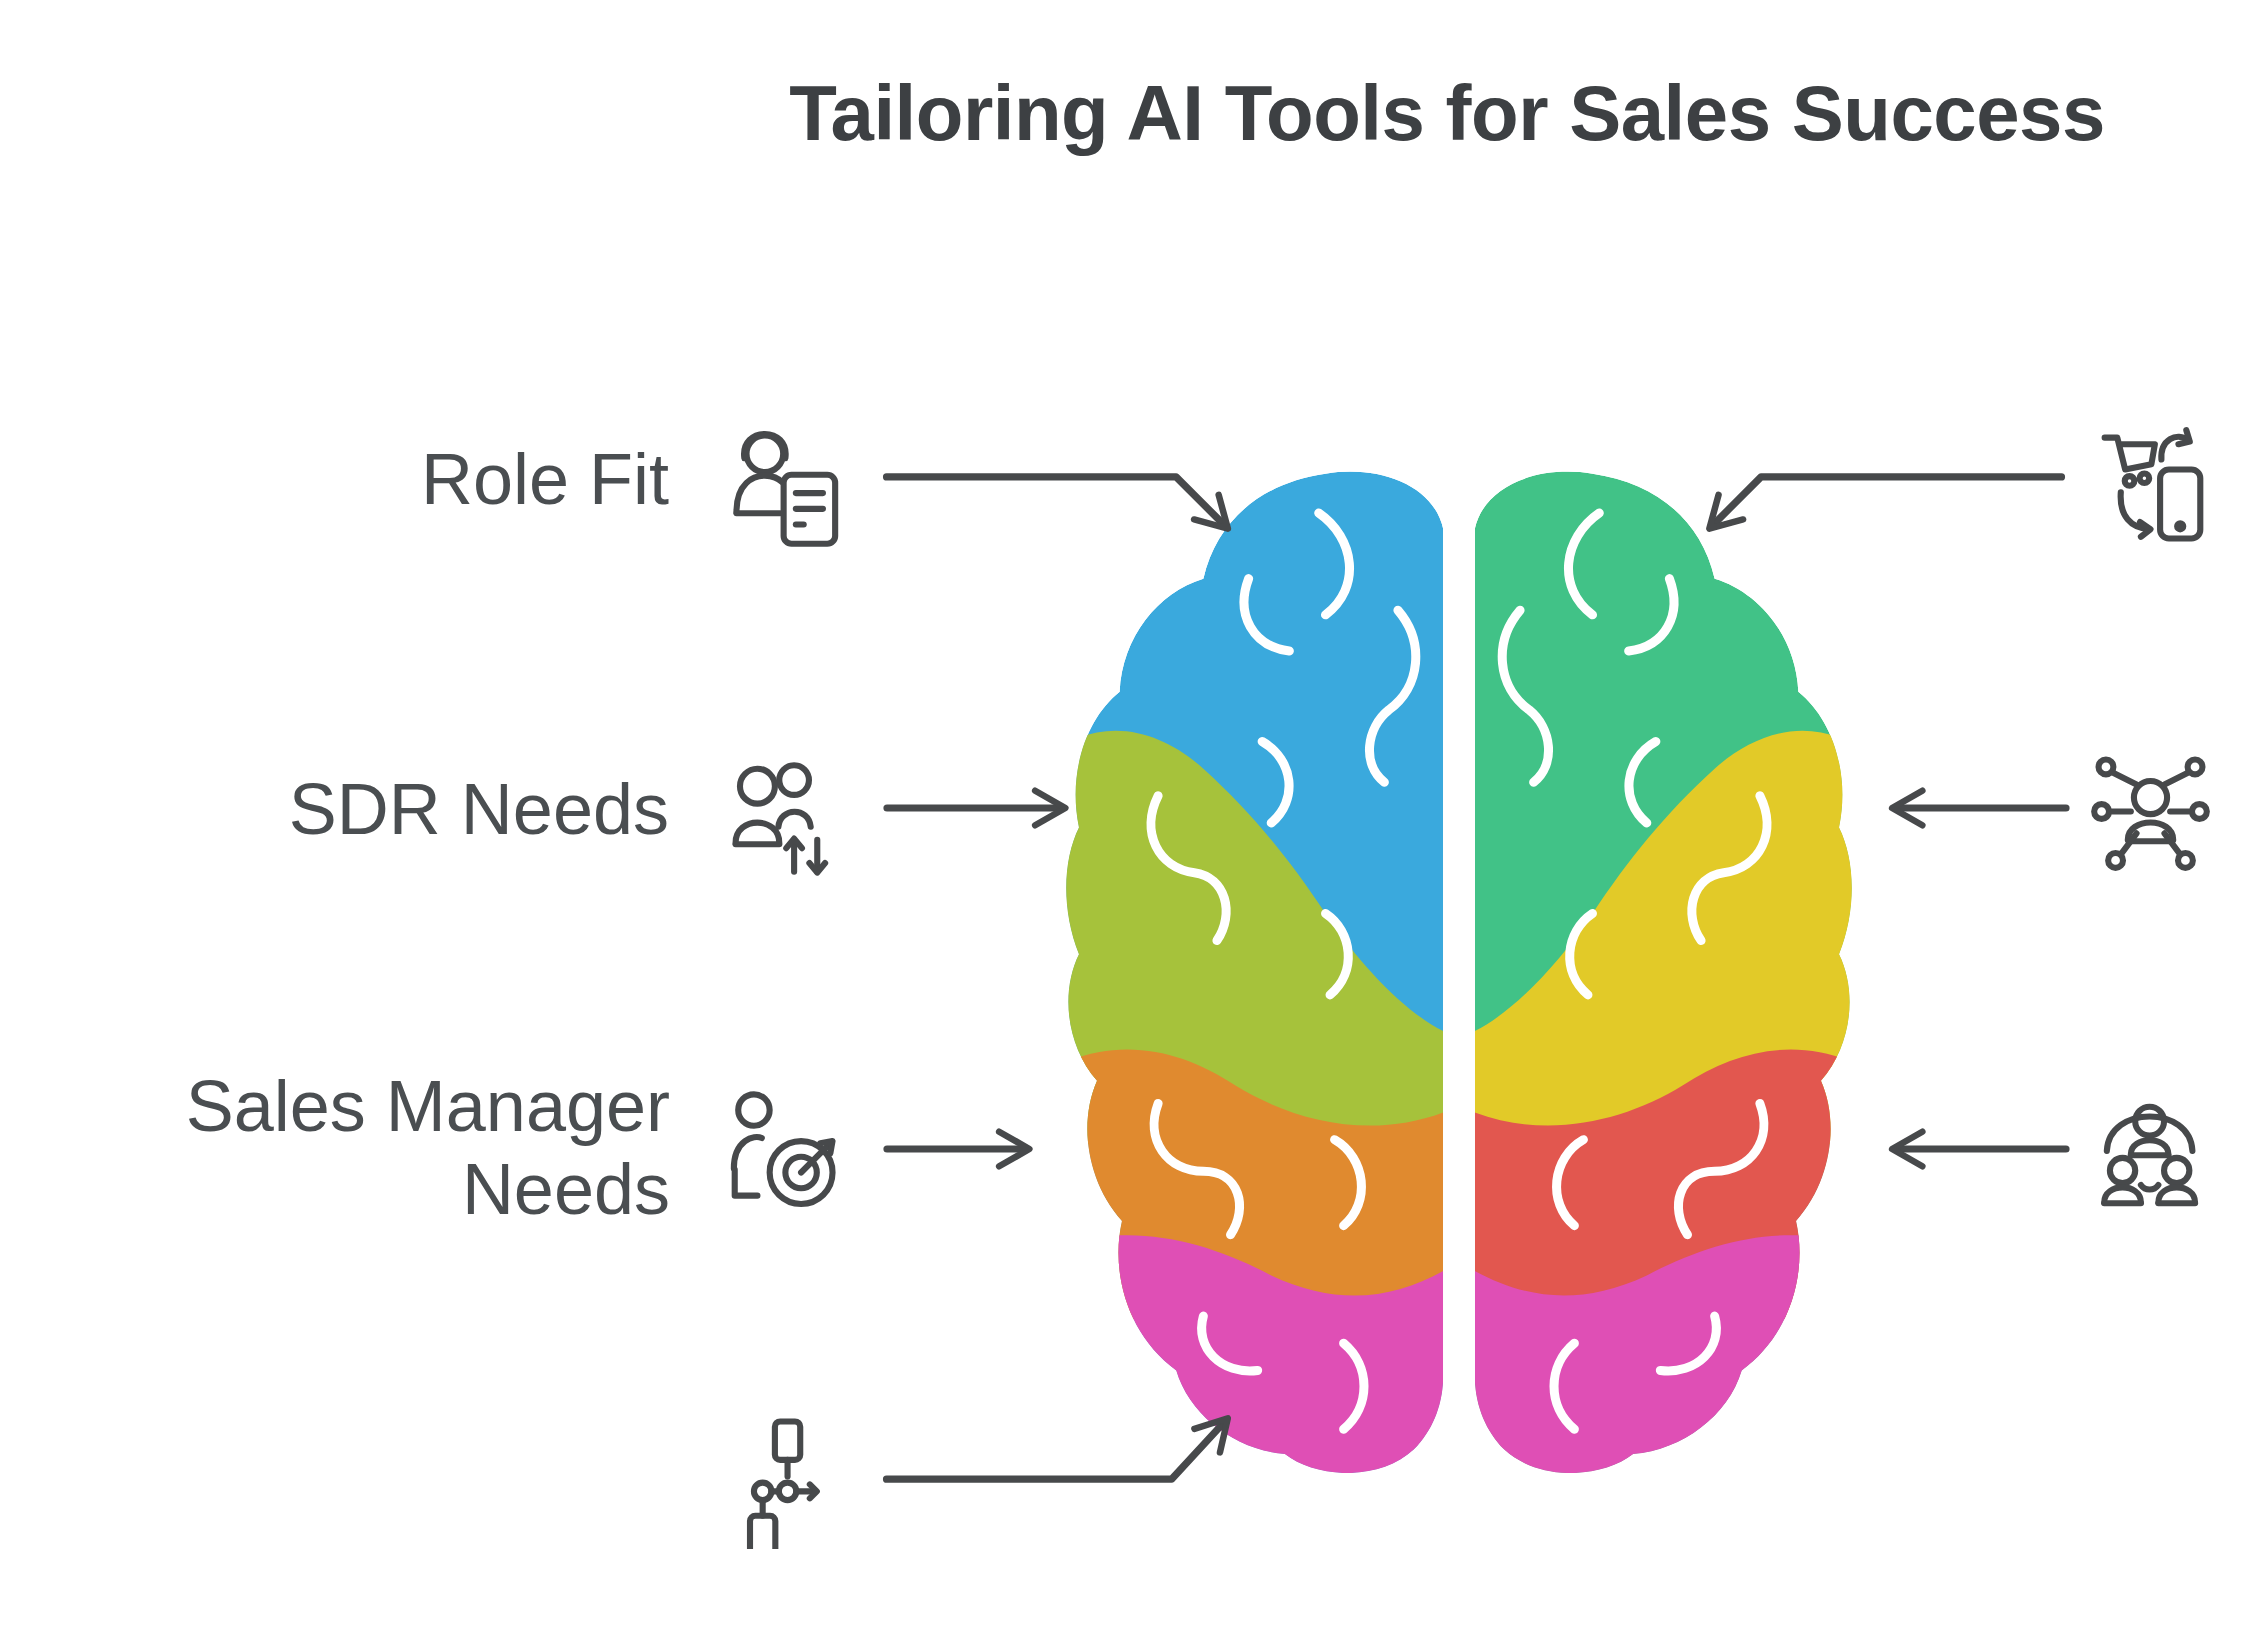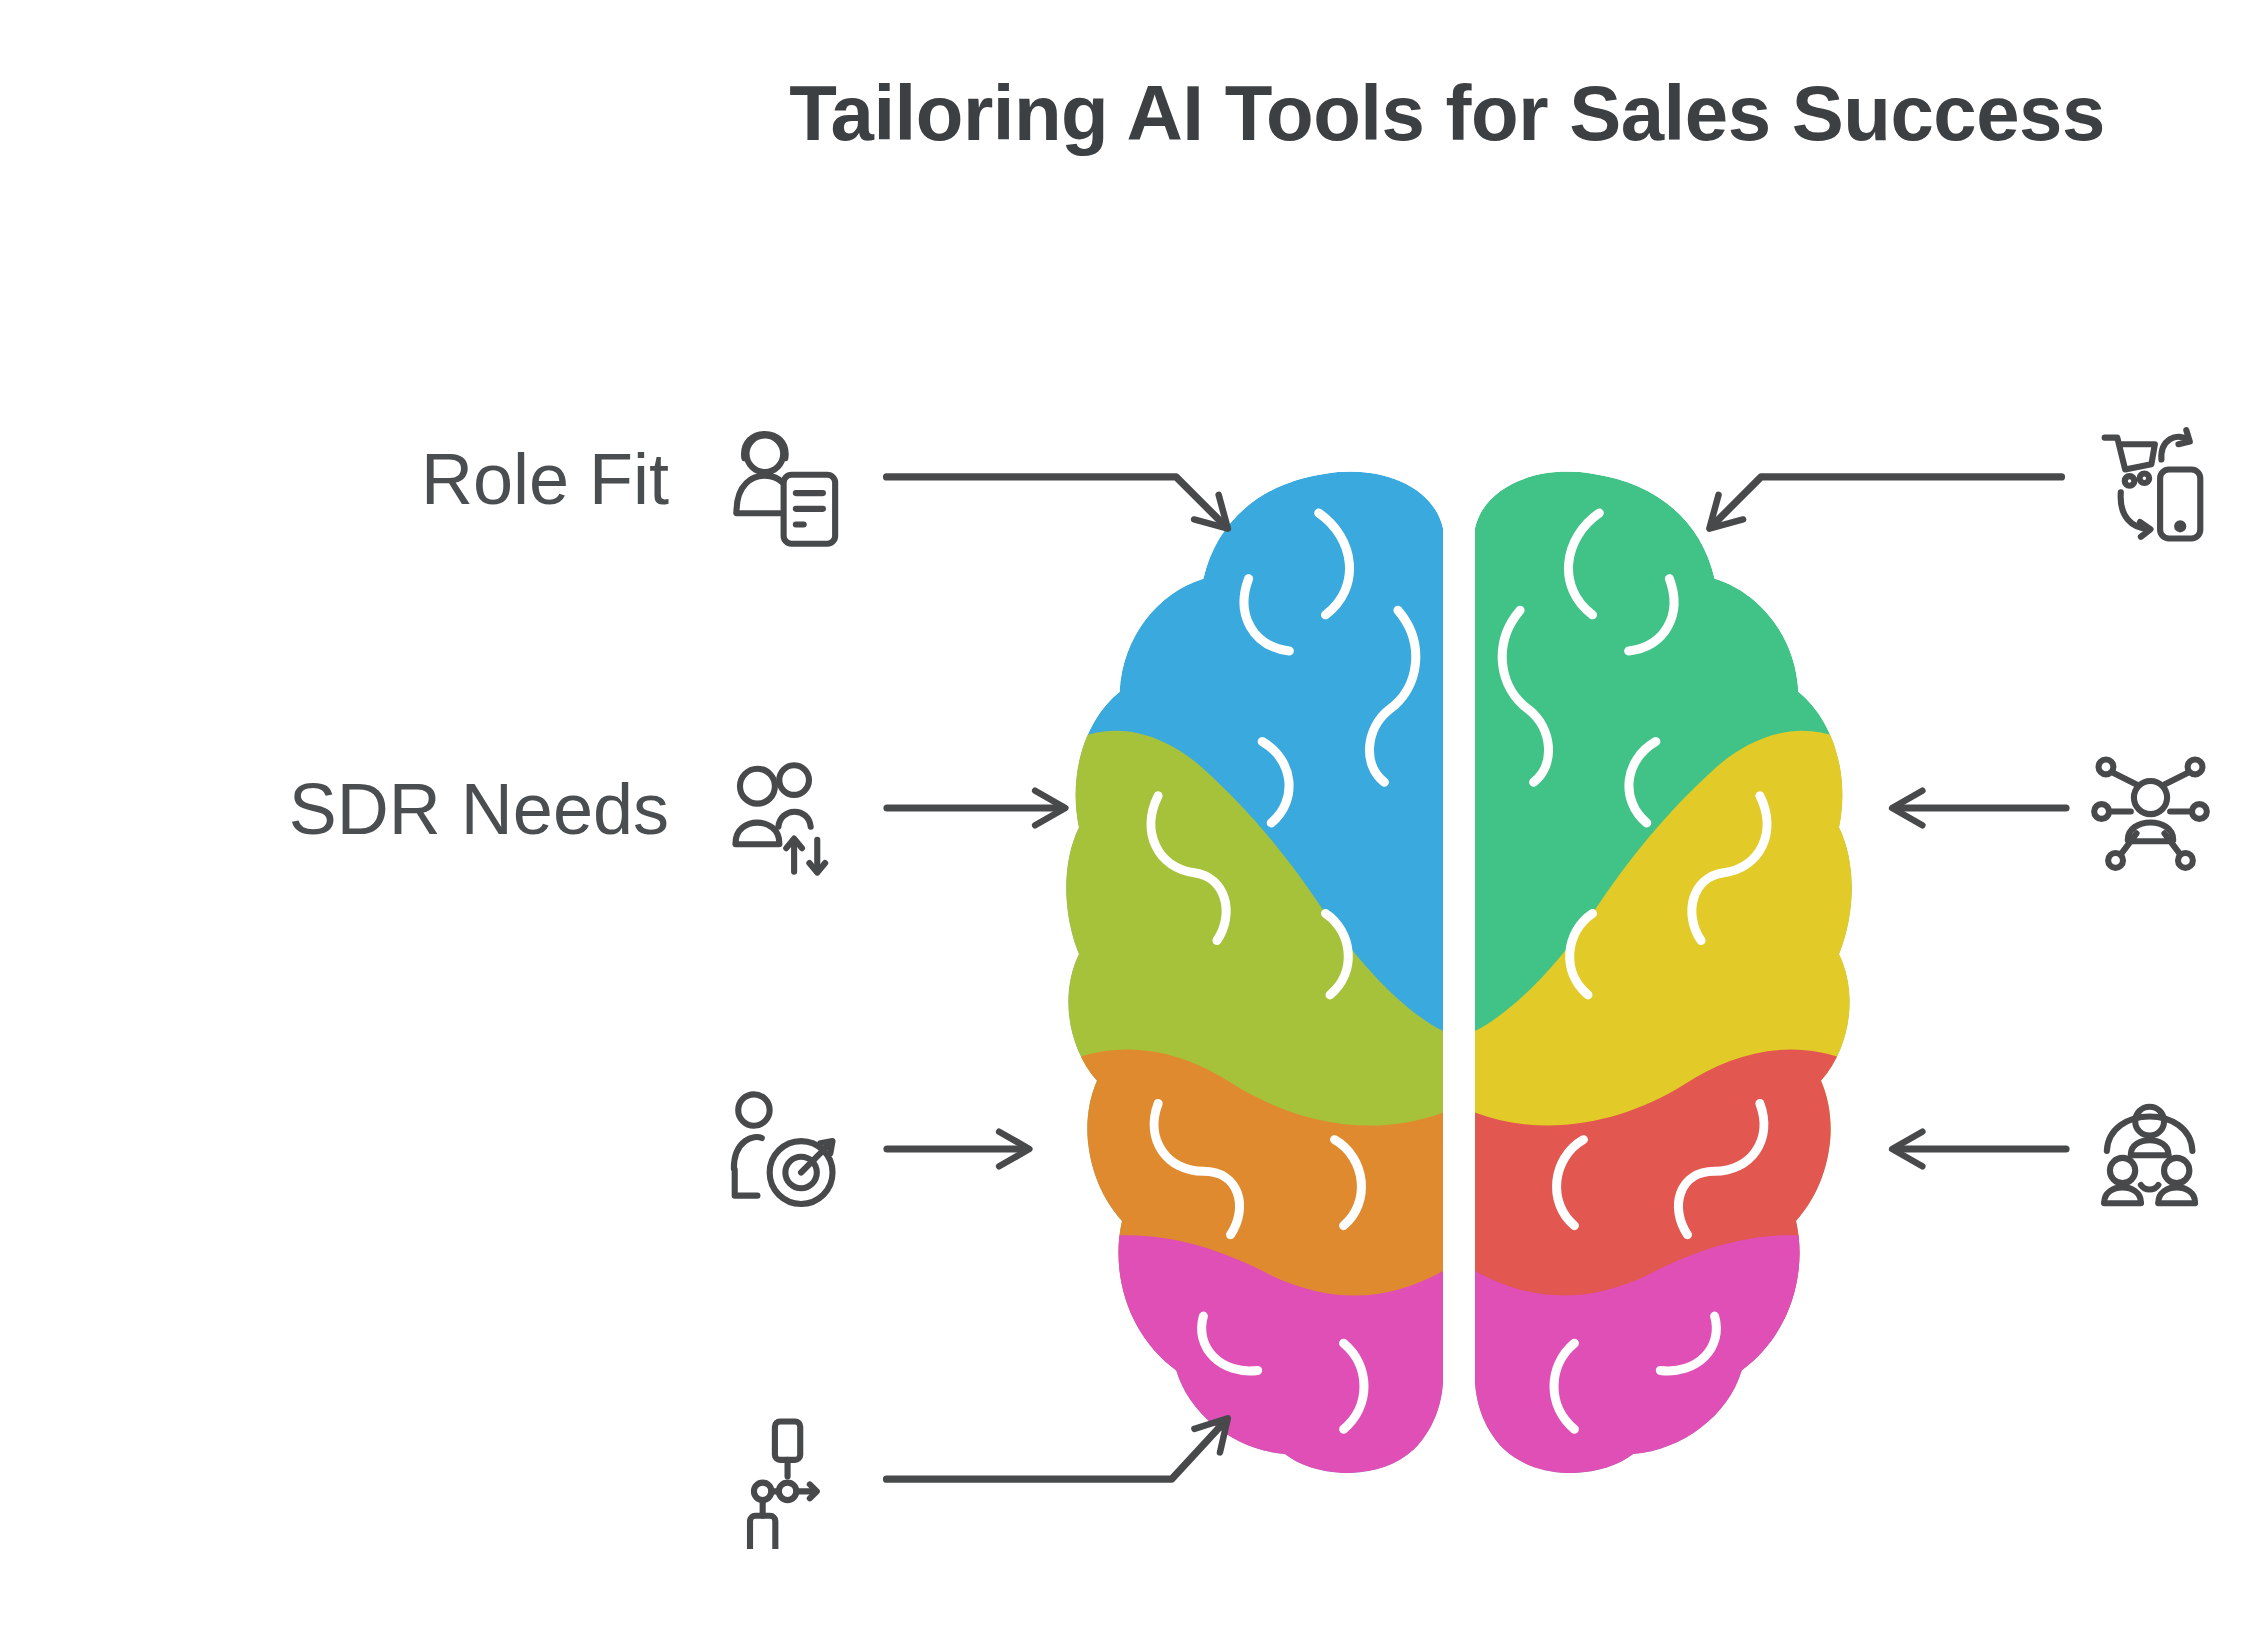--- a/index.html
+++ b/index.html
@@ -76,20 +76,21 @@
       <g transform="translate(1790,0) scale(-1,1)" style="--c1: #41C287; --c2: #E2CA28; --c3: #E2574F; --c4: #DF4FB5;">
           <use href="#hemiTpl"></use>
         </g>
     </svg>
   </div>
 
   <div class="node-label left" style="left:90px;top:438px;width:579px;">Role Fit</div>
 
   <div class="node-label left" style="left:90px;top:768px;width:579px;">SDR Needs</div>
 
+  <div class="node-label left" style="left:163px;top:1065px;width:507px;">Sales Manager Needs</div>
 
 
   <svg class="icon" style="left:719px;top:418px;" width="131" height="131" viewBox="0 0 300 300">
     <path d="M58,92 C48,18 162,18 152,92"></path>
     <circle cx="105" cy="82" r="42"></circle>
     <path d="M40,215 C40,150 78,132 105,132 C132,132 170,150 170,215"></path>
     <path d="M40,218 H140"></path>
     <rect class="fillwhite" x="148" y="130" width="118" height="158" rx="18"></rect>
     <path d="M176,172 H238"></path>
     <path d="M176,208 H238"></path>

